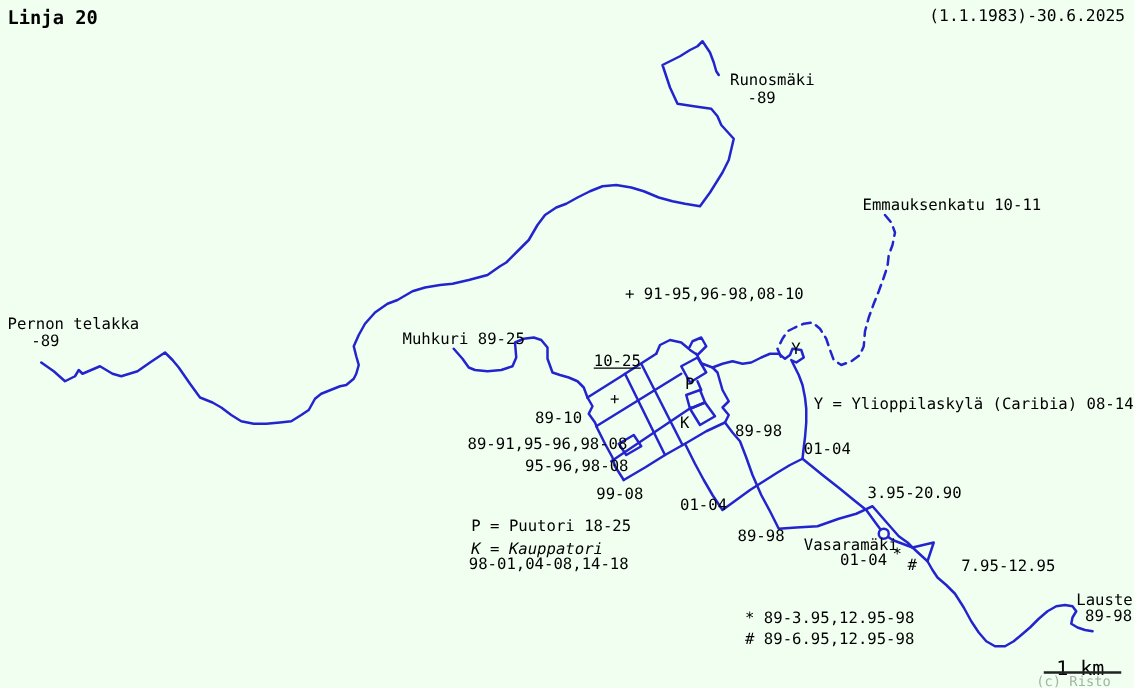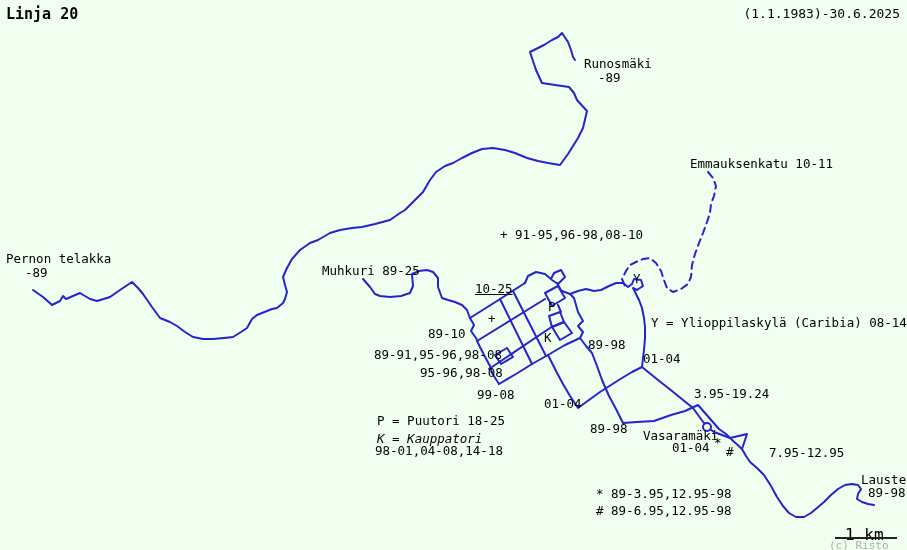--- a/index.html
+++ b/index.html
@@ -64,21 +64,21 @@
       <div class="lbl" style="left: 322px; top: 264px;">Muhkuri 89-25</div>
       <div class="lbl" style="left: 475px; top: 282px; text-decoration: underline;">10-25</div>
       <div class="lbl" style="left: 651px; top: 316px;">Y = Ylioppilaskylä (Caribia) 08-14</div>
       <div class="lbl" style="left: 428px; top: 327px;">89-10</div>
       <div class="lbl" style="left: 374px; top: 348px;">89-91,95-96,98-08</div>
       <div class="lbl" style="left: 420px; top: 366px;">95-96,98-08</div>
       <div class="lbl" style="left: 477px; top: 388px;">99-08</div>
       <div class="lbl" style="left: 544px; top: 397px;">01-04</div>
       <div class="lbl" style="left: 588px; top: 338px;">89-98</div>
       <div class="lbl" style="left: 643px; top: 352px;">01-04</div>
-      <div class="lbl" style="left: 694px; top: 387px;">3.95-19.24</div>
+      <div class="lbl" style="left: 694px; top: 387px;">3.95-20.90</div>
       <div class="lbl" style="left: 590px; top: 422px;">89-98</div>
       <div class="lbl" style="left: 643px; top: 429px;">Vasaramäki</div>
       <div class="lbl" style="left: 672px; top: 441px;">01-04</div>
       <div class="lbl" style="left: 752px; top: 446px; margin-left: 17px;">7.95-12.95</div>
       <div class="lbl" style="left: 861px; top: 473px;">Lauste</div>
       <div class="lbl" style="left: 868px; top: 486px;">89-98</div>
       <div class="lbl" style="left: 377px; top: 414px;">P = Puutori 18-25</div>
       <div class="lbl" style="left: 377px; top: 432px; font-style: italic;">K = Kauppatori</div>
       <div class="lbl" style="left: 375px; top: 444px;">98-01,04-08,14-18</div>
       <div class="lbl" style="left: 596px; top: 487px;">* 89-3.95,12.95-98</div>

